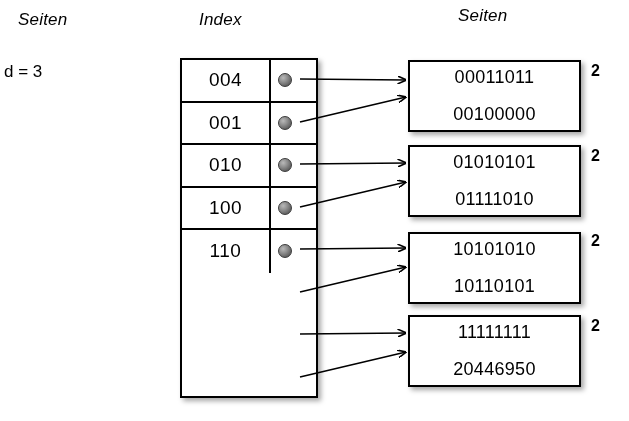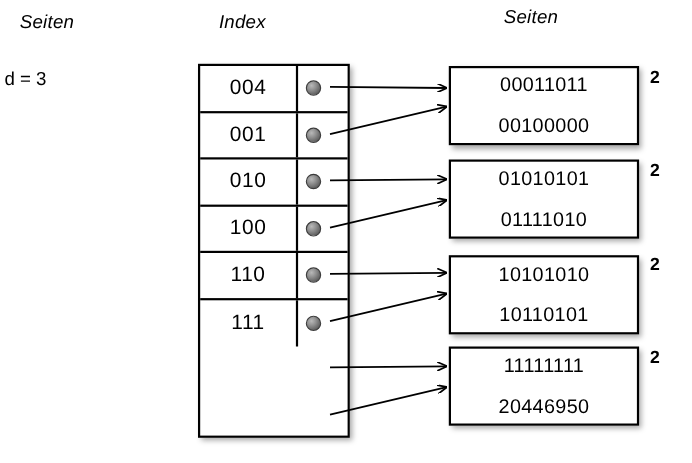--- a/index.html
+++ b/index.html
@@ -169,26 +169,20 @@
   </div>
 
 
   <div class="index-row">
     <div class="index-key">110</div>
     <div class="index-ptr">
       <span class="ptr-dot"></span>
     </div>
   </div>
 
-  <div class="index-row">
-    <div class="index-key">111</div>
-    <div class="index-ptr">
-      <span class="ptr-dot"></span>
-    </div>
-  </div>
 
 </div>
 
 <svg id="arrow-layer" viewBox="0 0 629 421" xmlns="http://www.w3.org/2000/svg">
   <defs>
     <marker id="ah" markerWidth="9" markerHeight="8" refX="8.5" refY="4" orient="auto" markerUnits="userSpaceOnUse">
       <path d="M0,0 L9,4 L0,8" fill="none" stroke="#000" stroke-width="1.6"></path>
     </marker>
   </defs>
   <g stroke="#000" stroke-width="1.6" fill="none" marker-end="url(#ah)">

